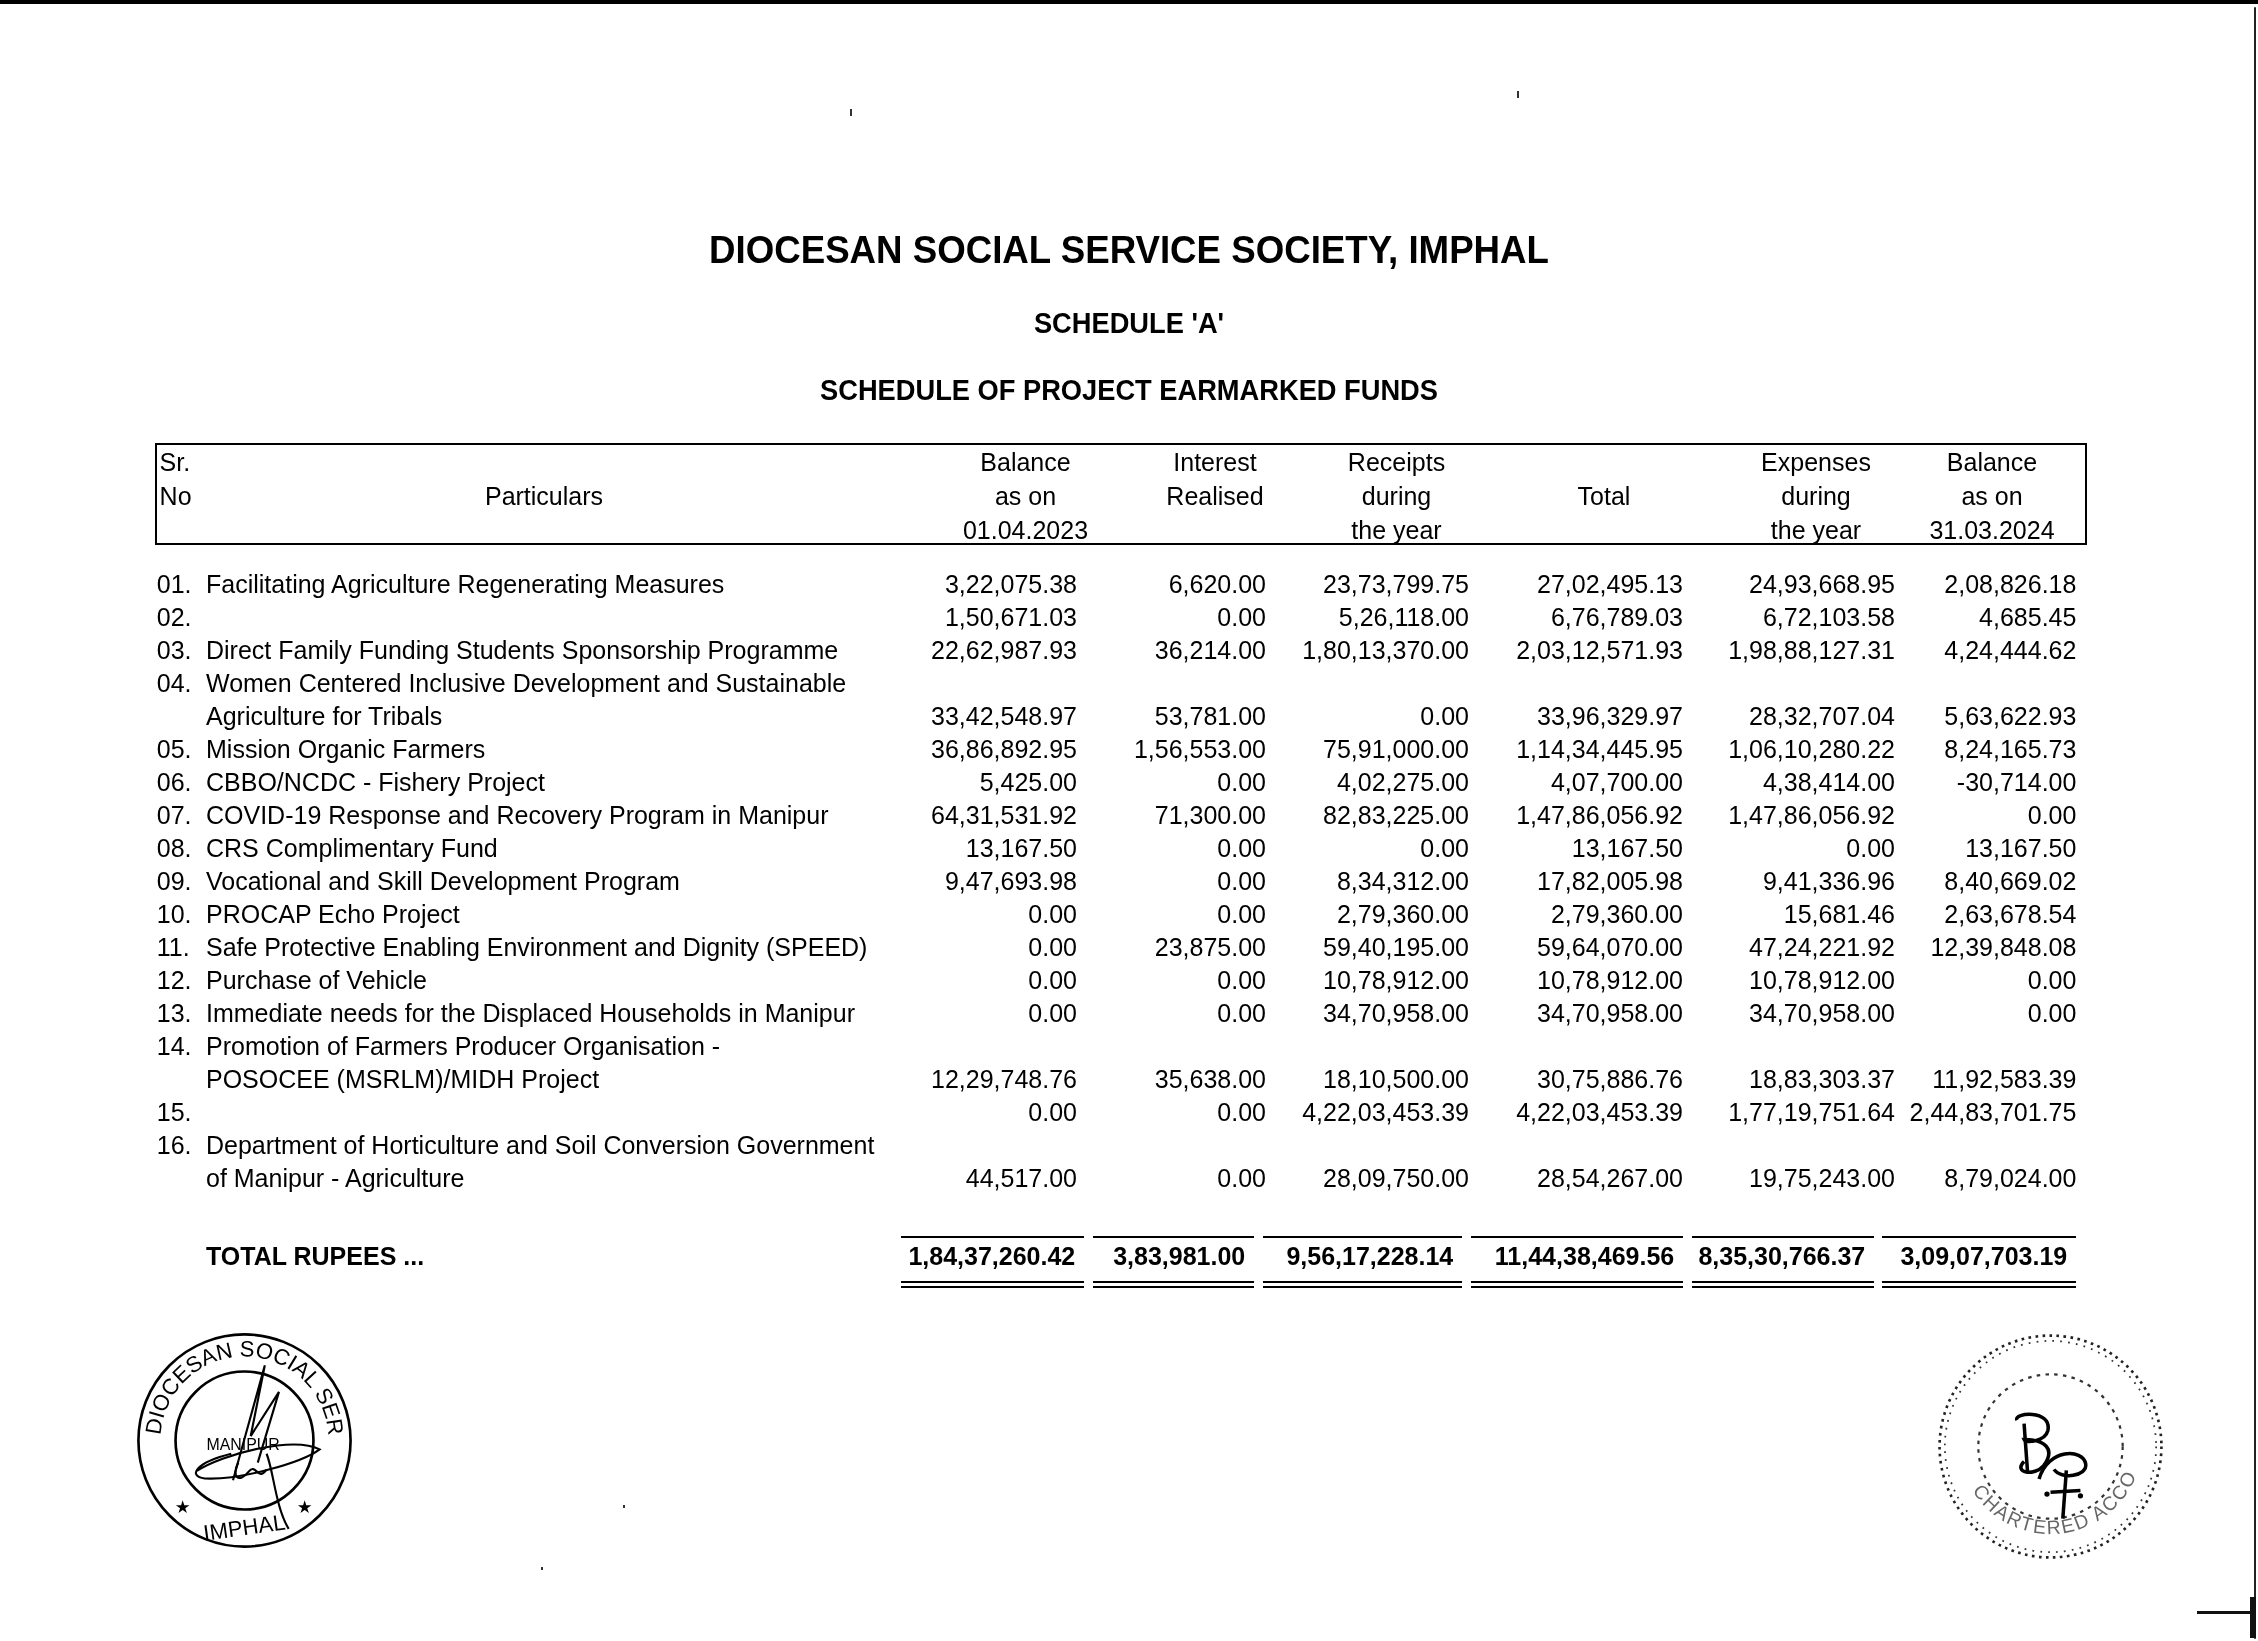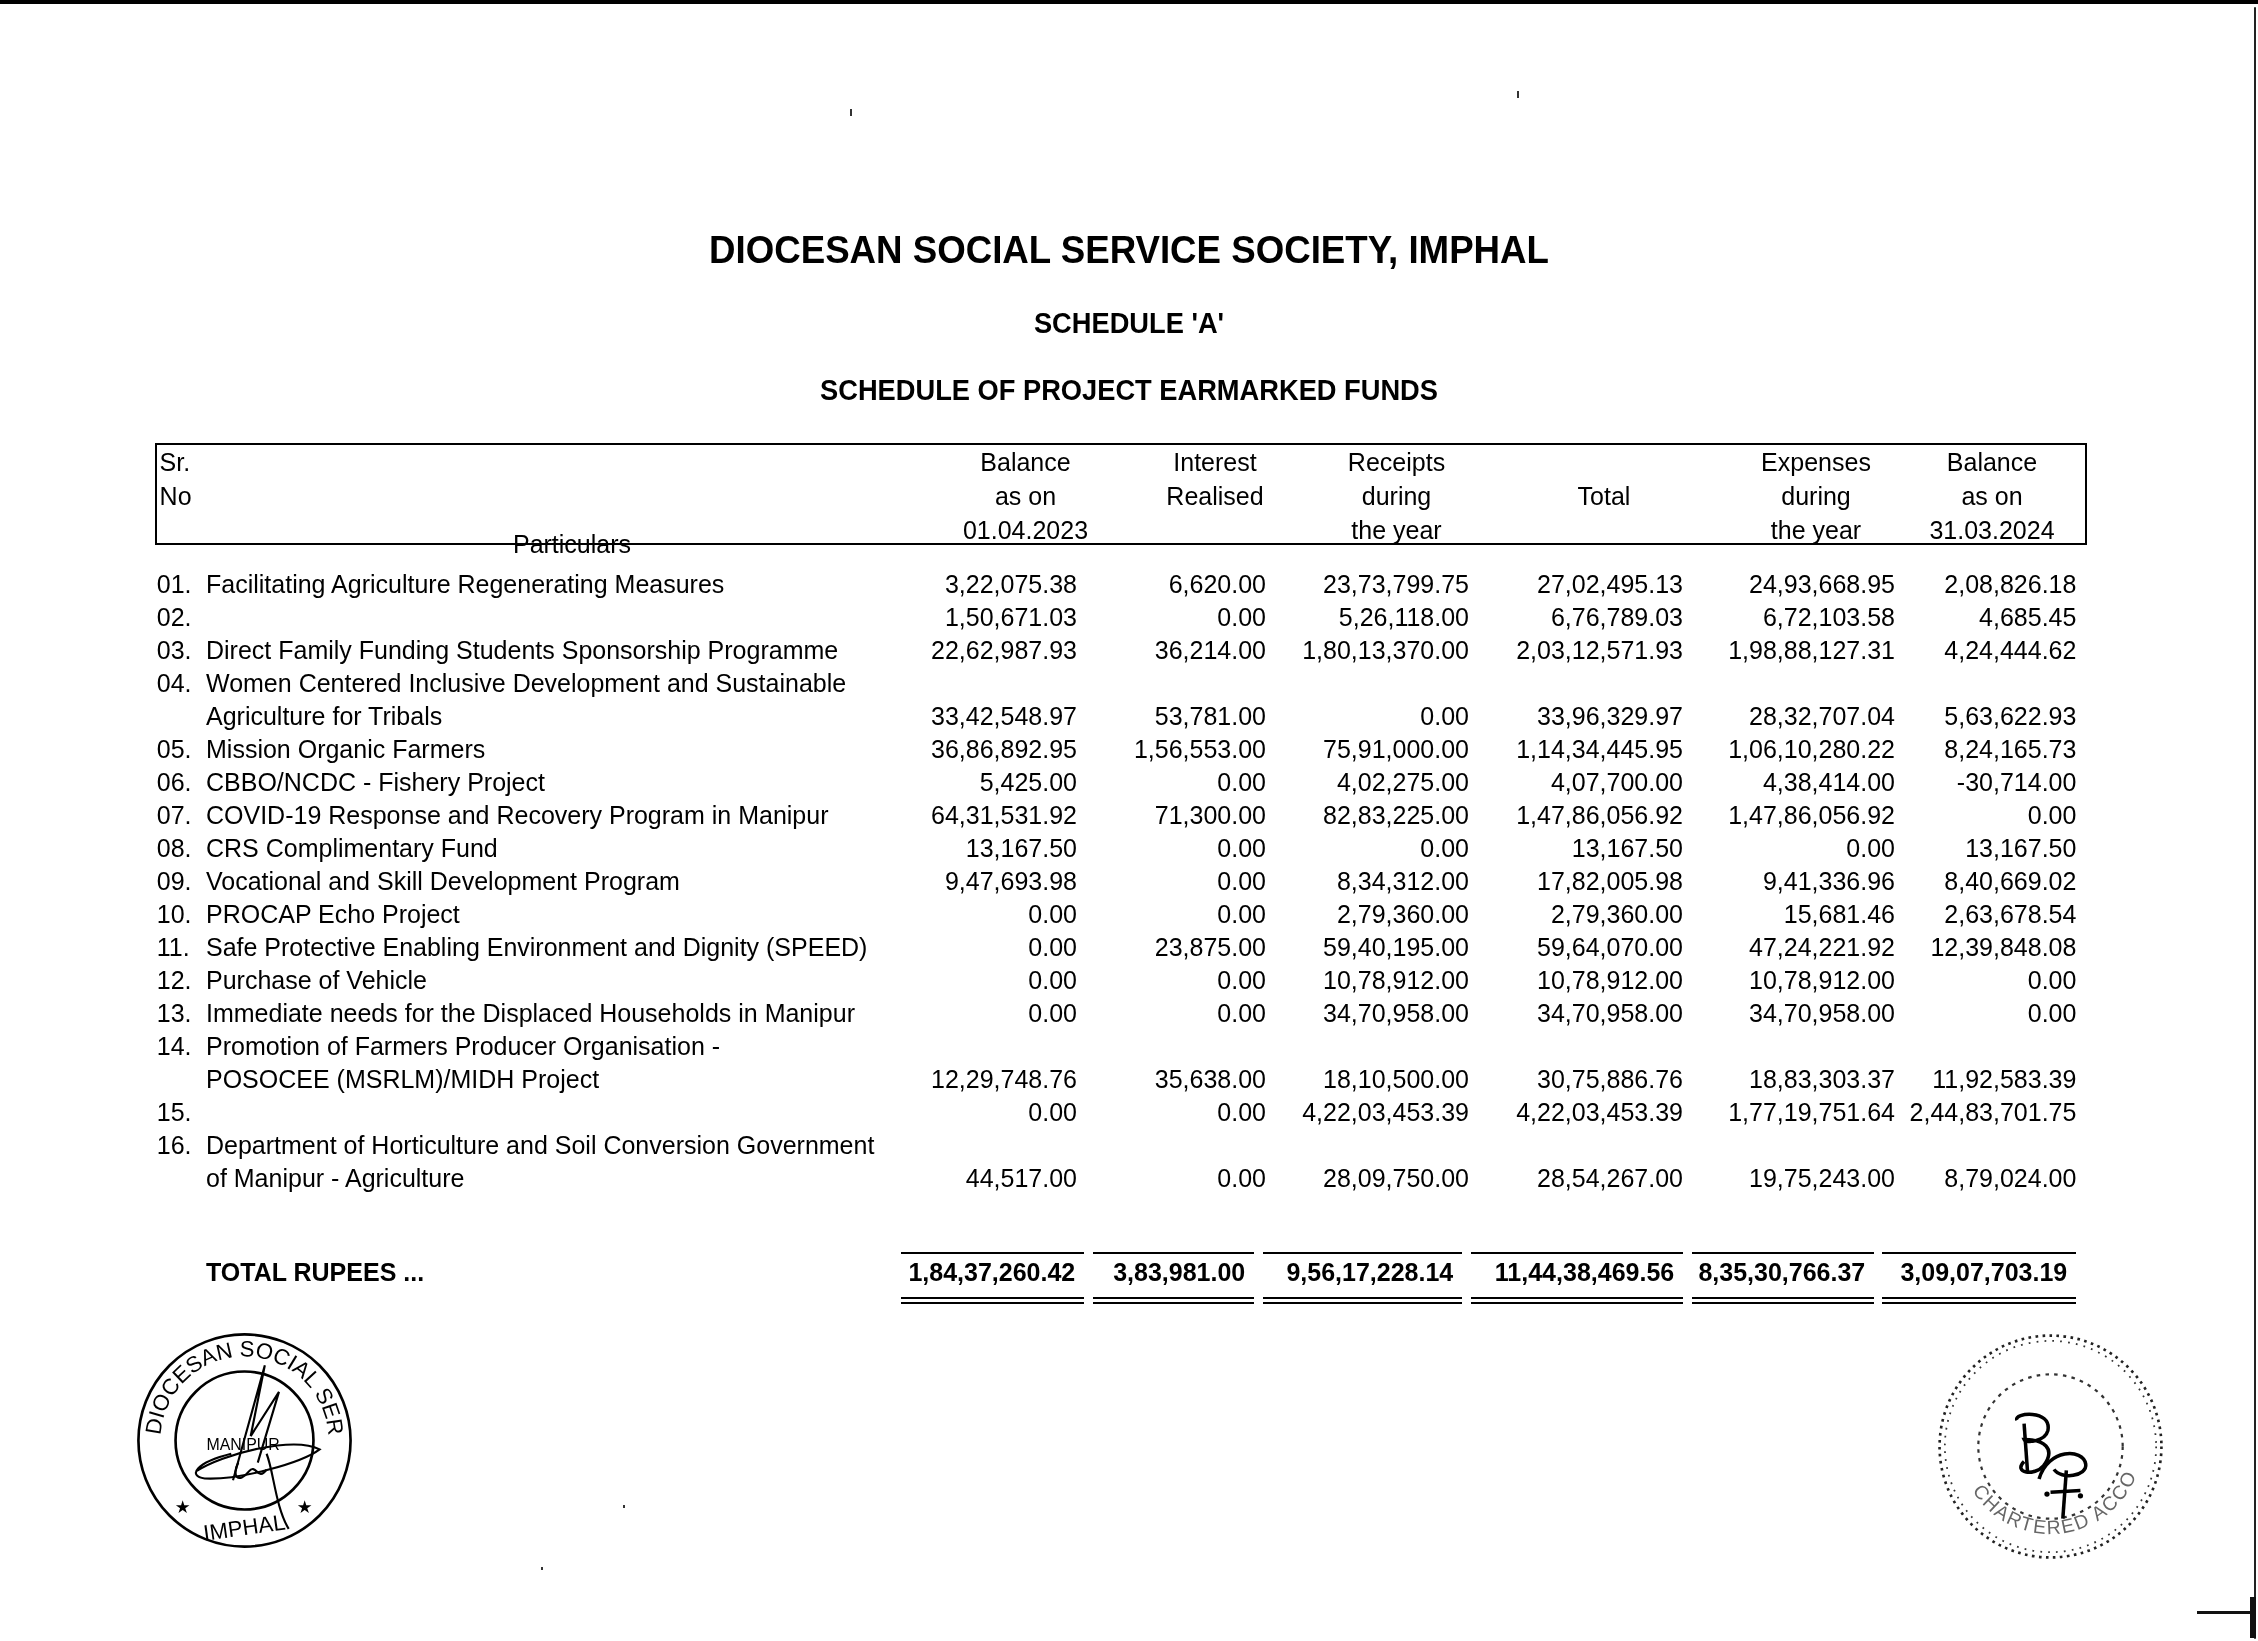--- a/index.html
+++ b/index.html
@@ -58,21 +58,21 @@
       box-sizing: border-box;
     }
     .hcell {
       position: absolute;
       top: 0;
       line-height: 34px;
       text-align: center;
     }
     .hcell div { height: 34px; }
     .hcell.sr { left: 2.6px; text-align: left; top: 0; }
-    .hcell.part { left: 327px; width: 176px; top: 34px; margin-top: 48px; }
+    .hcell.part { left: 299px; width: 176px; top: 34px; }
     
     .c1 { left: 776px; width: 185px; }
     .c2 { left: 970px; width: 176px; }
     .c3 { left: 1138px; width: 203px; }
     .c4 { left: 1341px; width: 212px; text-align: center; }
     .c5 { left: 1553px; width: 212px; }
     .c6 { left: 1747px; width: 176px; }
 
     .rows {
       position: absolute;
@@ -115,21 +115,20 @@
     .n6 { right: 10.6px; }
 
     .total-row {
       position: absolute;
       top: 1239px;
       left: 155px;
       width: 1932px;
       height: 35px;
       font-weight: bold;
       font-size: 25px;
-      margin-top: 16px;
     }
     .total-label {
       position: absolute;
       left: 51px;
       top: 0;
       line-height: 35px;
     }
     .tcell {
       position: absolute;
       top: 0;

